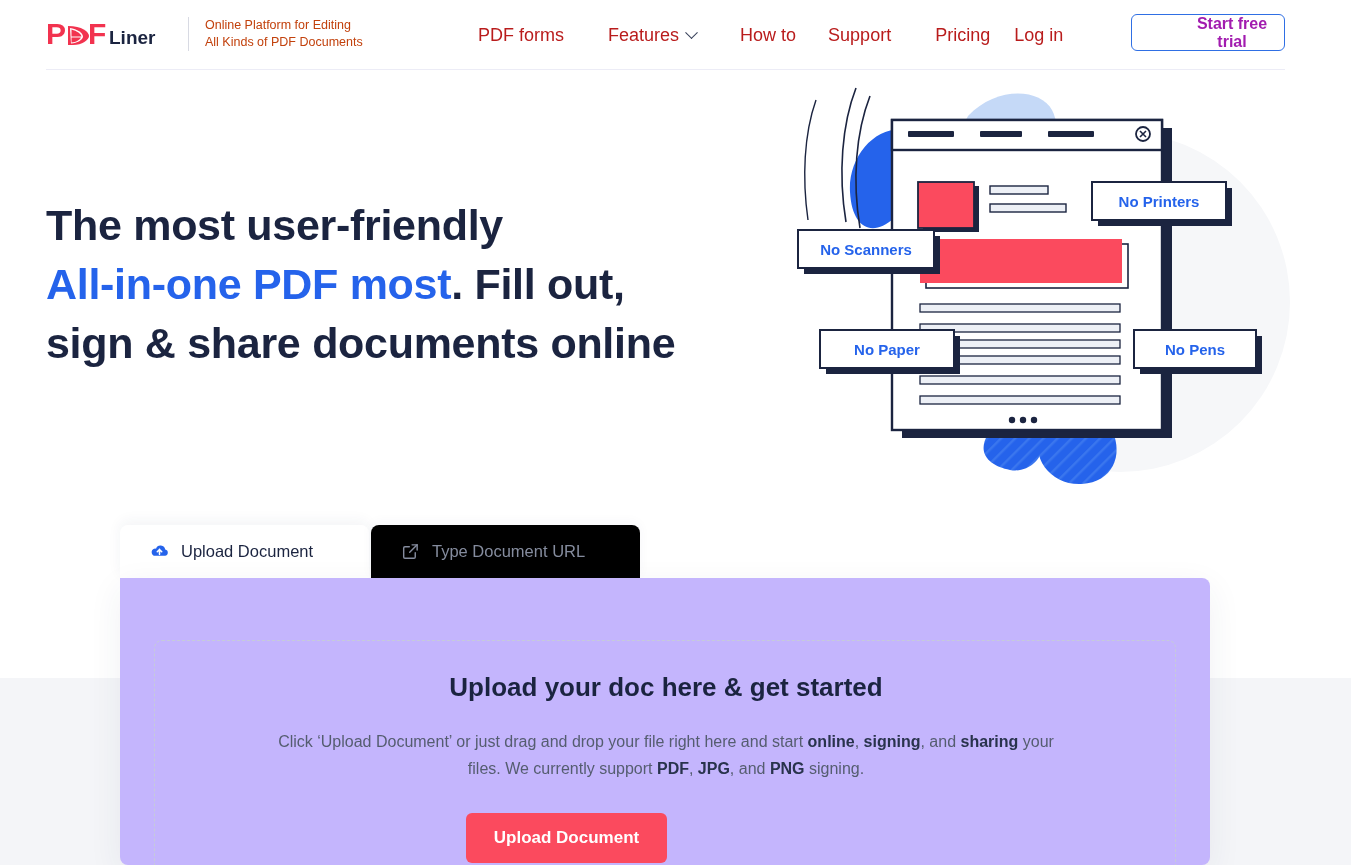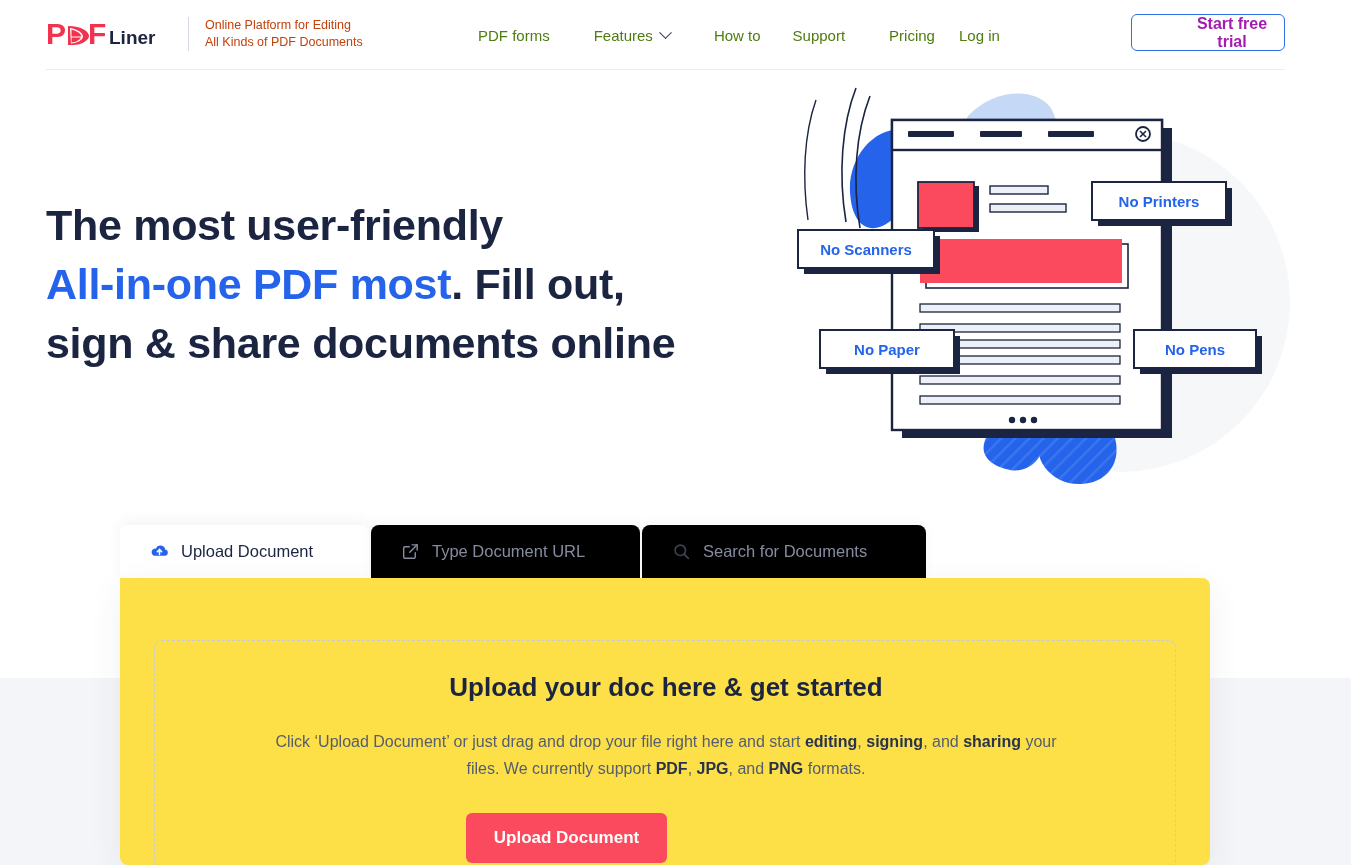--- a/index.html
+++ b/index.html
@@ -72,22 +72,22 @@
   
   .nav {
     position: absolute;
     left: 478px; top: 0;
     height: 70px;
     display: flex;
     align-items: center;
     gap: 0;
   }
   .nav-item {
-    font-size: 15px;
-    color: #4d7c0f;
+    font-size: 18px;
+    color: #b91c1c;
     cursor: pointer;
     display: flex;
     align-items: center;
     gap: 8px;
     white-space: nowrap;
   }
   .nav-gap-1 { margin-right: 44px; }
   .nav-gap-2 { margin-right: 44px; }
   .nav-gap-3 { margin-right: 32px; }
   .nav-gap-4 { margin-right: 44px; align-items: flex-end; }
@@ -180,21 +180,21 @@
   .tab-sep {
     width: 2px;
     background: transparent;
   }
 
   .card-body {
     position: absolute;
     left: 0; top: 53px;
     width: 1090px;
     height: 287px;
-    background: #fde047;
+    background: #c4b5fd;
     border-radius: 0 8px 8px 8px;
     box-shadow: 0 10px 34px rgba(40,50,90,0.07);
   }
   .dropzone {
     position: absolute;
     left: 34px; top: 62px;
     width: 1022px;
     height: 300px;
     border: 1.6px dashed #c6cbd9;
     border-radius: 8px;
@@ -394,36 +394,29 @@
       <div class="tab tab-idle">
         <svg width="19" height="19" viewBox="0 0 24 24">
           <path d="M18 13.5 V19 A1.6 1.6 0 0 1 16.4 20.6 H5 A1.6 1.6 0 0 1 3.4 19 V7.6 A1.6 1.6 0 0 1 5 6 H10.5" stroke="#858c9e" stroke-width="1.8" fill="none" stroke-linecap="round"></path>
           <path d="M14 3.6 H20.4 V10" stroke="#858c9e" stroke-width="1.8" fill="none" stroke-linecap="round" stroke-linejoin="round"></path>
           <path d="M20.4 3.6 L11 13" stroke="#858c9e" stroke-width="1.8" fill="none" stroke-linecap="round"></path>
         </svg>
         <span>Type Document URL</span>
       </div>
       <div class="tab-sep"></div>
 
-      <div class="tab tab-idle tab-3">
-        <svg width="19" height="19" viewBox="0 0 24 24">
-          <circle cx="10.5" cy="10.5" r="6.6" stroke="#3c4354" stroke-width="2.1" fill="none"></circle>
-          <path d="M15.4 15.4 L20.6 20.6" stroke="#3c4354" stroke-width="2.3" stroke-linecap="round"></path>
-        </svg>
-        <span>Search for Documents</span>
-      </div>
 
     </div>
 
     <div class="card-body">
       <div class="dropzone">
 
         <div class="dz-title">Upload your doc here &amp; get started</div>
 
-        <p class="dz-text"><span>Click ‘Upload Document’ or just drag and drop your file right here and start </span><b>editing</b><span>, </span><b>signing</b><span>, and </span><b>sharing</b><span> your files. We currently support </span><b>PDF</b><span>, </span><b>JPG</b><span>, and </span><b>PNG</b><span> formats.</span></p>
+        <p class="dz-text"><span>Click ‘Upload Document’ or just drag and drop your file right here and start </span><b>online</b><span>, </span><b>signing</b><span>, and </span><b>sharing</b><span> your files. We currently support </span><b>PDF</b><span>, </span><b>JPG</b><span>, and </span><b>PNG</b><span> signing.</span></p>
 
         <button class="dz-button">Upload Document</button>
 
       </div>
     </div>
 
   </div>
 
 </div>
 

